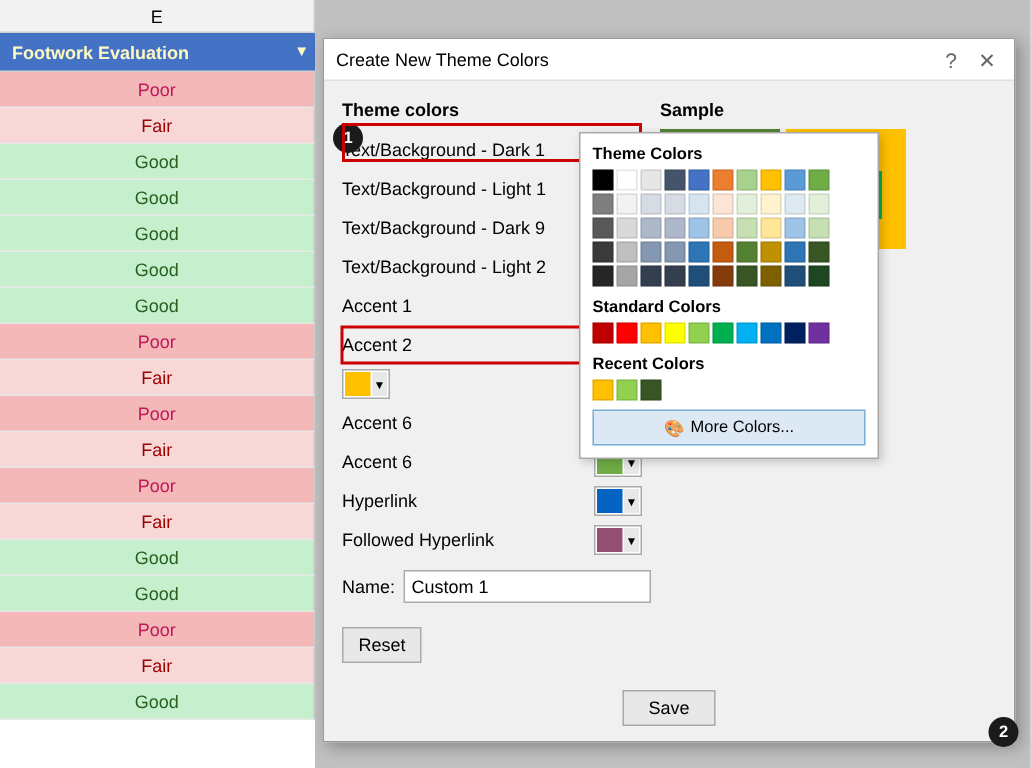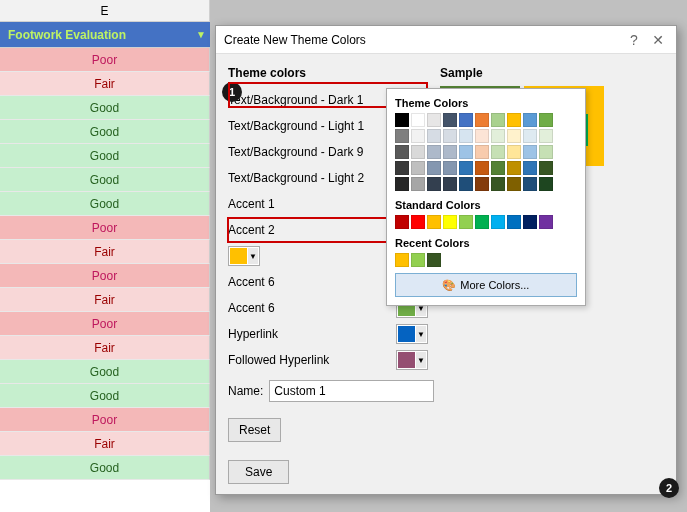--- a/index.html
+++ b/index.html
@@ -27,21 +27,21 @@
       border-bottom: 1px solid #d0d0d0;
       display: flex;
       align-items: center;
       justify-content: center;
       font-size: 12px;
       color: #000;
       border-right: 1px solid #d0d0d0;
     }
     .spreadsheet-title-row {
       background: #4472c4;
-      color: #bef264;
+      color: #fef9c3;
       font-size: 12px;
       font-weight: bold;
       height: 26px;
       display: flex;
       align-items: center;
       padding-left: 8px;
       border-bottom: 1px solid #d0d0d0;
       position: relative;
     }
     .spreadsheet-title-row .dropdown-arrow {
@@ -294,21 +294,21 @@
       display: flex;
       align-items: center;
       justify-content: center;
       gap: 4px;
       color: #000;
     }
 
     
     .dialog-footer {
       display: flex;
-      justify-content: flex-start;
+      justify-content: center;
       gap: 8px;
       padding: 6px 12px 10px;
     }
     .footer-btn {
       padding: 4px 16px;
       font-size: 12px;
       background: #e8e8e8;
       border: 1px solid #aaa;
       cursor: pointer;
     }

